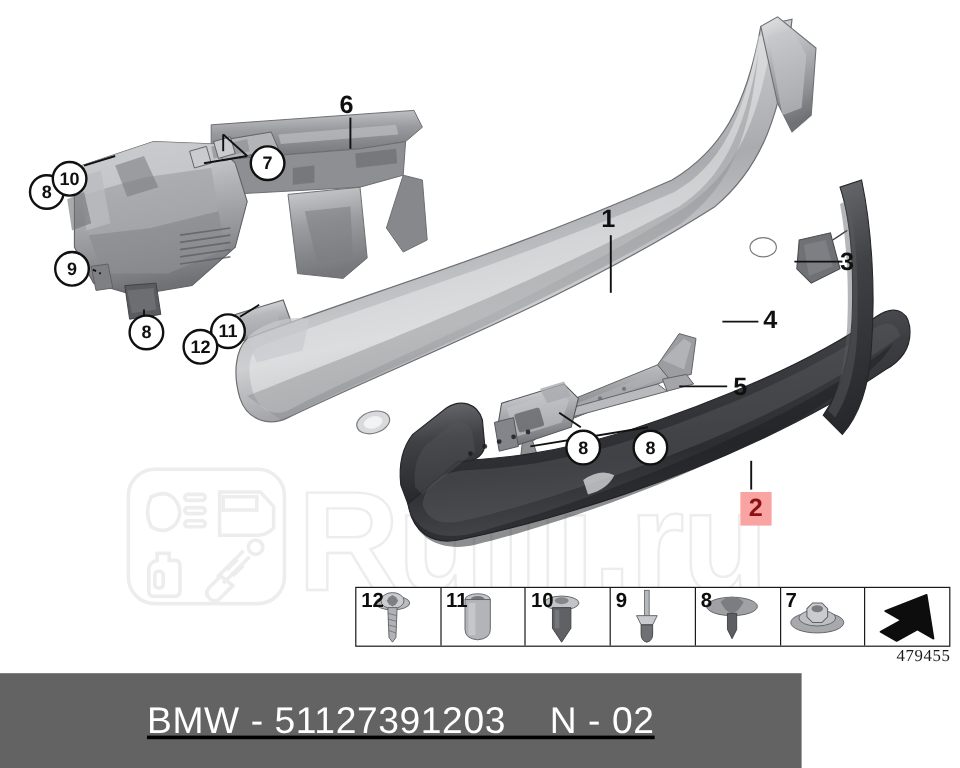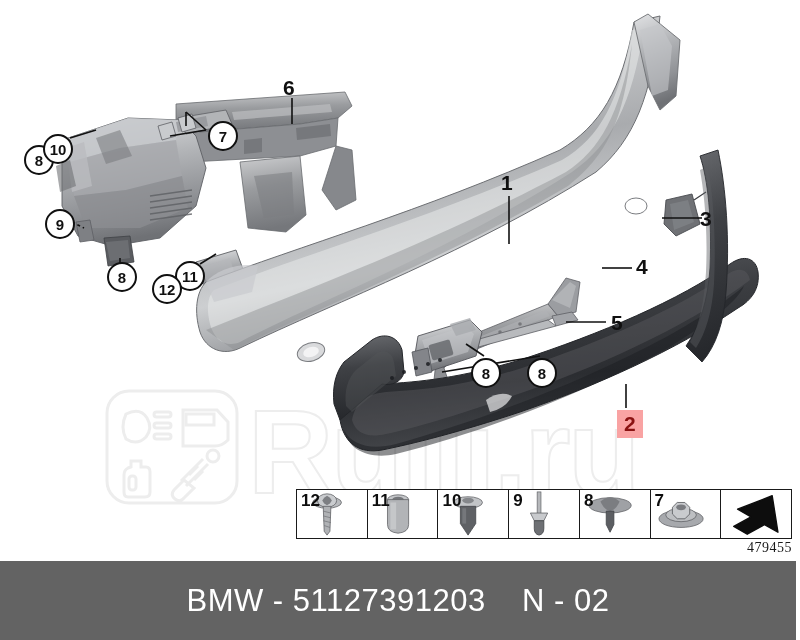--- a/index.html
+++ b/index.html
@@ -130,26 +130,27 @@
     font-size: 14px;
     color: #1a1a1a;
     letter-spacing: 0.5px;
     font-family: Liberation Serif, serif;
   }
   
   #footer {
     position: absolute;
     left: 0;
     top: 561px;
-    width: 796px;
+    width: 668px;
     height: 79px;
     background: #636363;
     display: flex;
     align-items: center;
     justify-content: center;
+    text-decoration: underline;
   }
   #footer-text {
     color: #ffffff;
     font-size: 31px;
     letter-spacing: 0.5px;
     white-space: pre;
   }
 </style>
 </head>
 <body>

